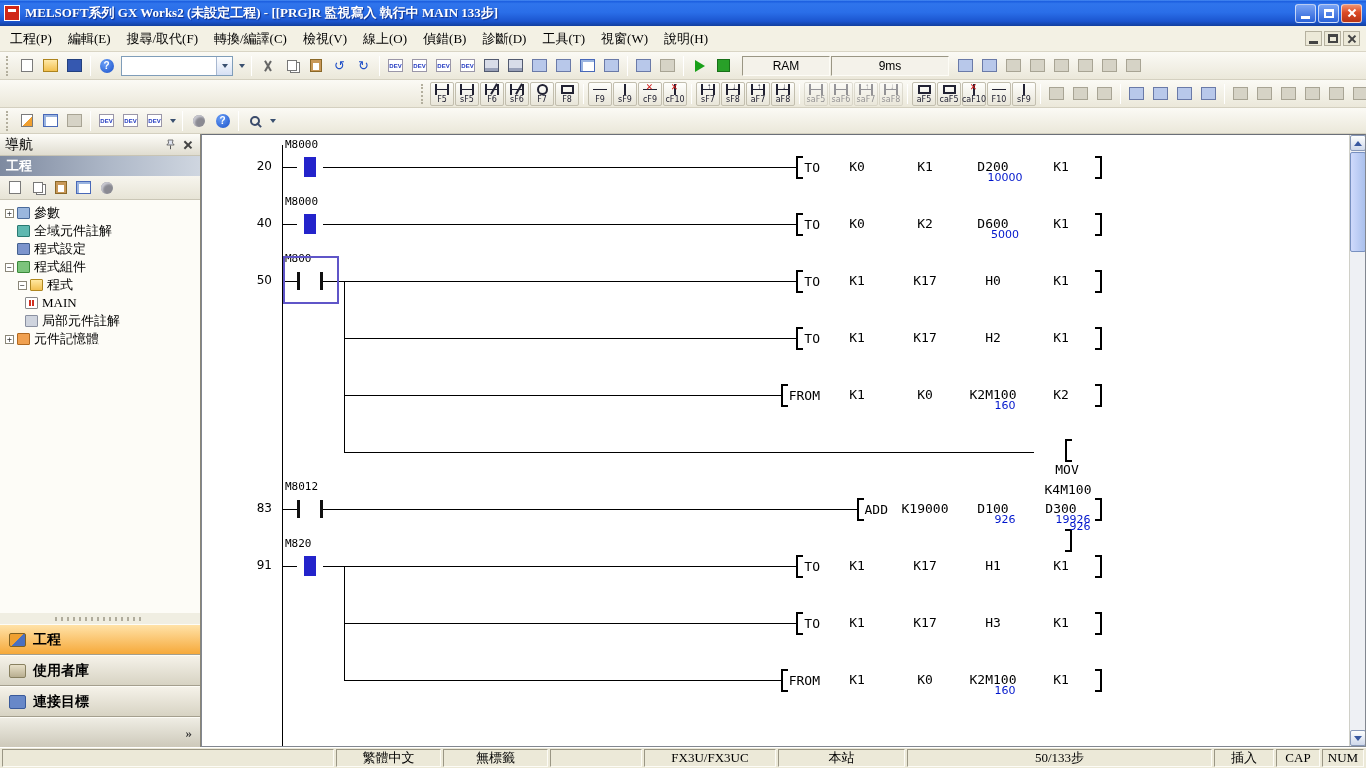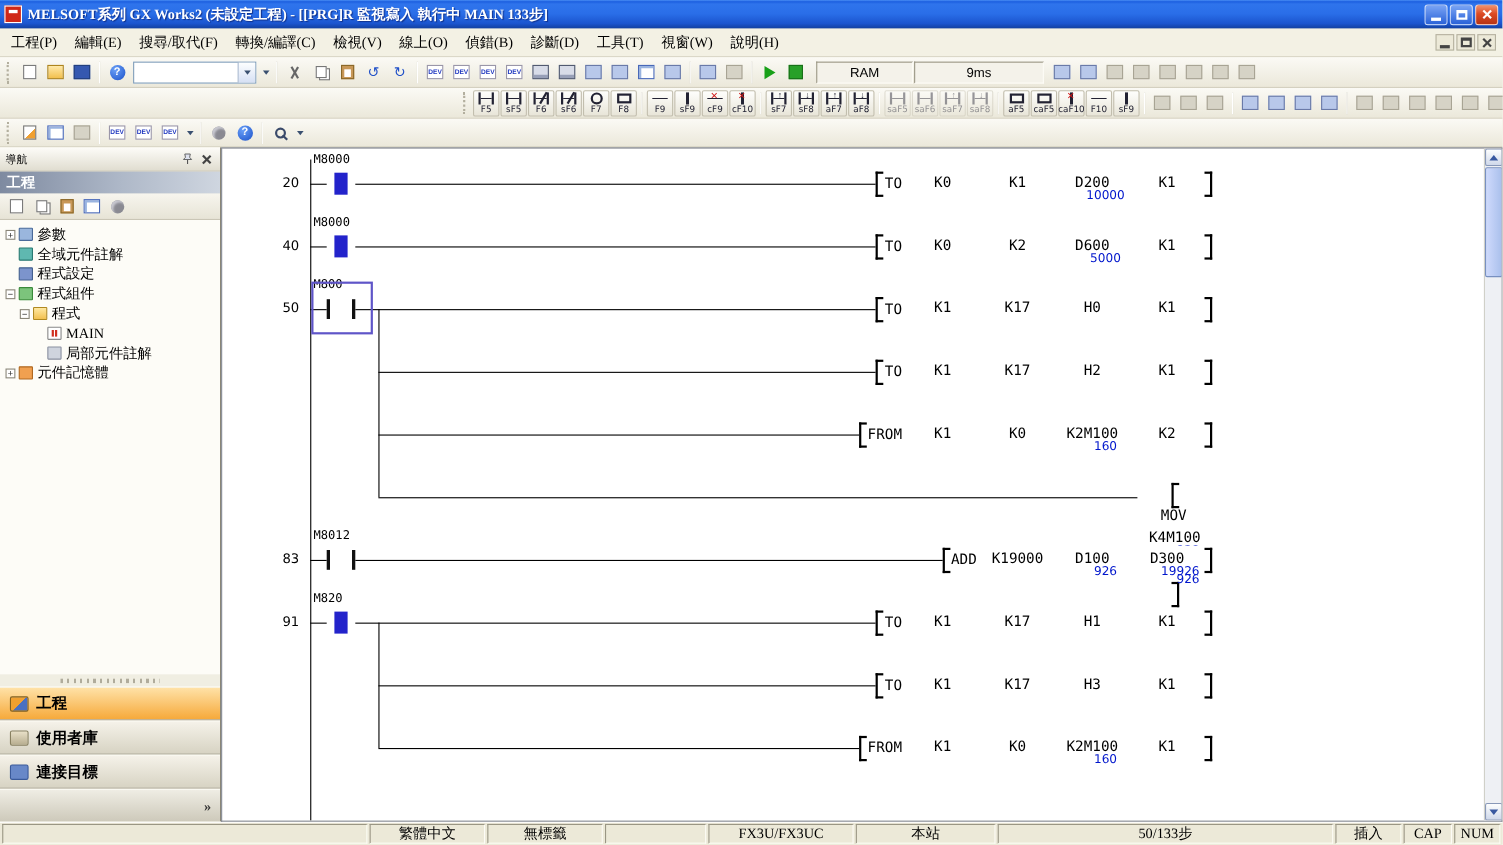--- a/index.html
+++ b/index.html
@@ -86,31 +86,31 @@
 .sym-pulse-dn::after{content:"↓";position:absolute;left:4px;top:-2px;font-size:8px;color:#223}
 .sym-coil{width:11px;height:11px;border:2px solid #223;border-radius:50%}
 .sym-box{width:13px;height:9px;border:2px solid #223}
 .sym-hline,.sym-delh{background:linear-gradient(transparent 5px,#223 5px 6px,transparent 6px)}
 .sym-vline,.sym-delv{background:linear-gradient(90deg,transparent 6px,#223 6px 8px,transparent 8px)}
 .sym-delh::after,.sym-delv::after{content:"×";position:absolute;left:3px;top:-3px;color:#d01818;font-weight:bold;font-size:12px;line-height:12px}
 
 
 .content{flex:1;display:flex;min-height:0}
 .nav-panel{width:201px;background:#f0eee2;border-right:1px solid #8a8678;display:flex;flex-direction:column;flex:none}
-.nav-header{height:22px;display:flex;align-items:center;padding:0 5px;background:linear-gradient(180deg,#fdfcf8,#e0ddd0);border-bottom:1px solid #c8c4b4;font-size:10px}
+.nav-header{height:22px;display:flex;align-items:center;padding:0 5px;background:linear-gradient(180deg,#fdfcf8,#e0ddd0);border-bottom:1px solid #c8c4b4;font-size:14px}
 .nav-hbtn{width:15px;height:15px;display:flex;align-items:center;justify-content:center;margin-left:2px}
 .proj-bar{height:20px;line-height:20px;padding-left:6px;color:#fff;font-weight:bold;font-size:13px;
   background:linear-gradient(90deg,#7e8aa0,#aeb8c8 55%,#cfd6e0)}
 .nav-tools{height:24px;display:flex;align-items:center;padding:1px 3px;background:linear-gradient(#f7f5ee,#e7e4d6);border-bottom:1px solid #cac6b6}
 .tree{flex:1;background:#fdfcf7;padding-top:4px;overflow:hidden;font-size:13px}
 .trow{height:18px;display:flex;align-items:center;white-space:nowrap}
 .exp{width:9px;height:9px;border:1px solid #8a8678;background:#fff;font:8px/7px "DejaVu Sans Mono",monospace;text-align:center;margin-right:3px;color:#333;flex:none}
 .exp:empty{visibility:hidden}
 .ti{width:13px;height:12px;margin-right:4px;border-radius:1px;flex:none;position:relative}
-.lv0{padding-left:5px}.lv1{padding-left:18px}.lv2{padding-left:31px}
+.lv0{padding-left:5px}.lv1{padding-left:18px}.lv2{padding-left:13px}
 .ti-param{background:#9ab6dd;border:1px solid #4a6a9a}
 .ti-gcomment{background:#5fb8b0;border:1px solid #2a7a72}
 .ti-psetting{background:#7c94cc;border:1px solid #44608f}
 .ti-pou{background:#7cc47c;border:1px solid #3a8a3a}
 .ti-pfolder{background:linear-gradient(#ffe8a0,#f2c050);border:1px solid #b08820}
 .ti-main{background:#fff;border:1px solid #888}
 .ti-main::before,.ti-main::after{content:"";position:absolute;top:2px;bottom:2px;width:2px;background:#d03020}
 .ti-main::before{left:3px}.ti-main::after{right:3px}
 .ti-lcomment{background:#cfd4de;border:1px solid #8a90a0}
 .ti-dmem{background:#f0a050;border:1px solid #b06820}

